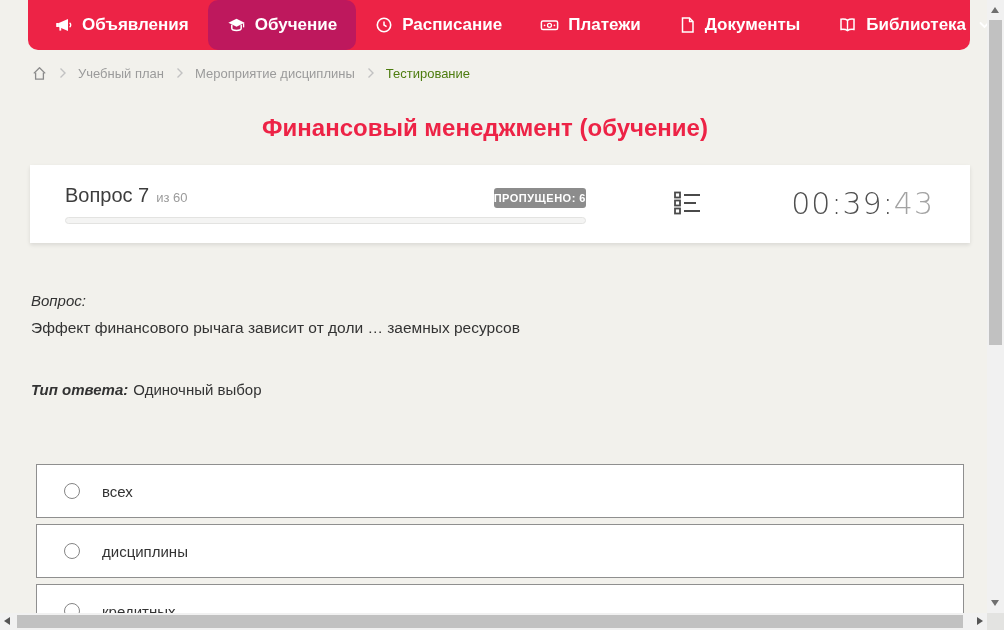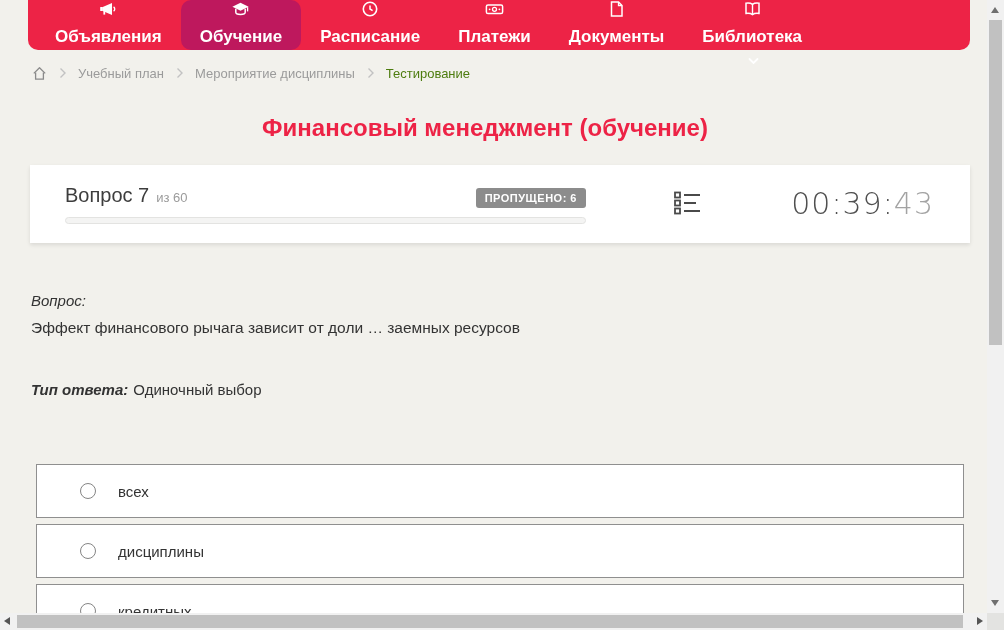--- a/index.html
+++ b/index.html
@@ -12,21 +12,21 @@
   }
   
   .navbar {
     position:absolute; left:28px; top:0; width:942px; height:50px;
     background:#ED2346; border-radius:0 0 10px 10px;
     display:flex; align-items:stretch; padding-left:8px;
   }
   .nav-item {
     display:flex; align-items:center; gap:9px;
     color:#fff; font-weight:bold; font-size:17px;
-    padding:0 19px; cursor:pointer; white-space:nowrap;flex-direction:column;
+    padding:0 19px; cursor:pointer; white-space:nowrap;
   }
   .nav-item.active { background:#be185d; border-radius:10px; }
   .nicon { display:flex; align-items:center; }
   .nicon svg { display:block; }
   
   .breadcrumb {
     position:absolute; left:32px; top:63px; height:20px;
     display:flex; align-items:center; gap:11px;
     font-size:13px; color:#9B9B9B;
   }
@@ -45,21 +45,21 @@
     background:#fff; box-shadow:0 2px 4px rgba(0,0,0,0.10);
     display:flex; padding:19px 20px 0 35px;
   }
   .qleft { width:521px; }
   .qrow { display:flex; align-items:baseline; }
   .qnum { font-size:20px; color:#3D3D3D; }
   .qof { font-size:13px; color:#9B9B9B; margin-left:7px; }
   .badge {
     margin-left:auto; background:#8C8C8C; color:#fff;
     font-size:11px; font-weight:bold; letter-spacing:0.5px;
-    padding:4px 9px; border-radius:3px;
+    padding:4px 0; border-radius:3px;
   }
   .progress-track {
     margin-top:9px; height:7px; width:100%;
     background:#F4F4F3; border:1px solid #E3E3E1; border-radius:5px;
     overflow:hidden;
   }
   .progress-fill { height:100%; background:#ED2346; width:0; }
   .list-btn { margin-left:88px; margin-top:6px; cursor:pointer; }
   .timer {
     margin-left:auto; margin-top:2px; margin-right:16px;
@@ -72,21 +72,21 @@
   .q-label { font-weight:normal; font-style:italic; color:#333; }
   .q-text { margin-top:10px; color:#333; font-size:15.5px; }
   .q-type-row { margin-top:44px; }
   .q-type-label { font-weight:bold; font-style:italic; }
   .q-type-value { margin-left:5px; }
   
   .answers { position:absolute; left:36px; top:464px; width:928px; }
   .option {
     height:54px; margin-bottom:6px; background:#fff;
     border:1px solid #8F8F8F;
-    display:flex; align-items:center; padding-left:43px; cursor:pointer;
+    display:flex; align-items:center; padding-left:27px; cursor:pointer;
   }
   .radio {
     width:16px; height:16px; border:1px solid #858585; border-radius:50%;
     background:#fff; flex:0 0 auto; cursor:pointer;
   }
   .option-label { margin-left:22px; font-size:15px; color:#333; }
   
   .vscroll { position:absolute; right:0; top:0; width:17px; height:613px; background:#F1F1F1; }
   .vthumb { position:absolute; left:2px; top:20px; width:13px; height:325px; background:#C1C1C1; cursor:pointer; }
   .hscroll { position:absolute; left:0; top:613px; width:987px; height:17px; background:#F1F1F1; }

